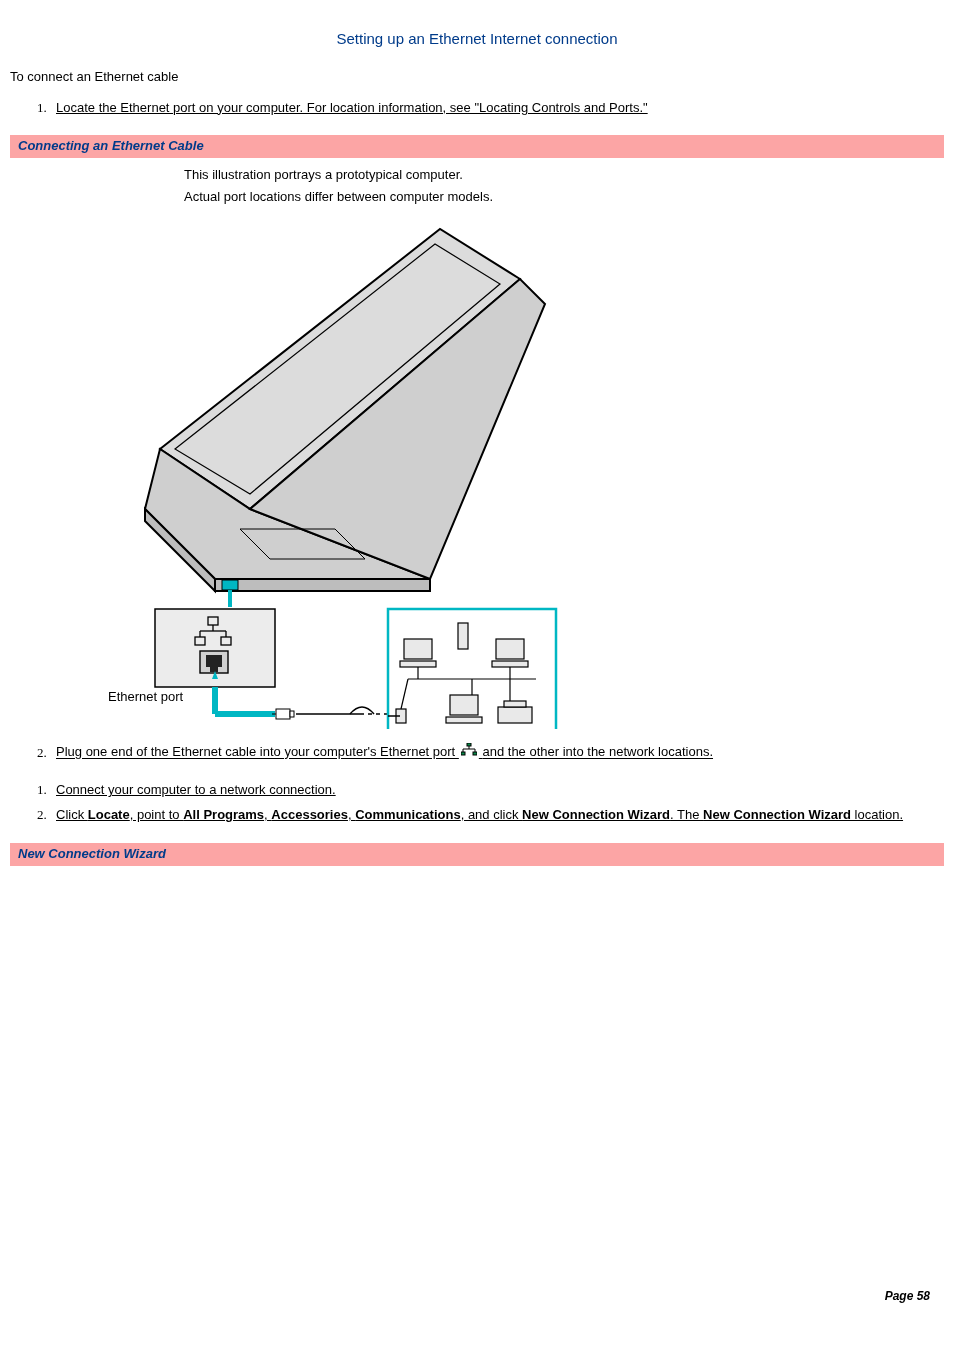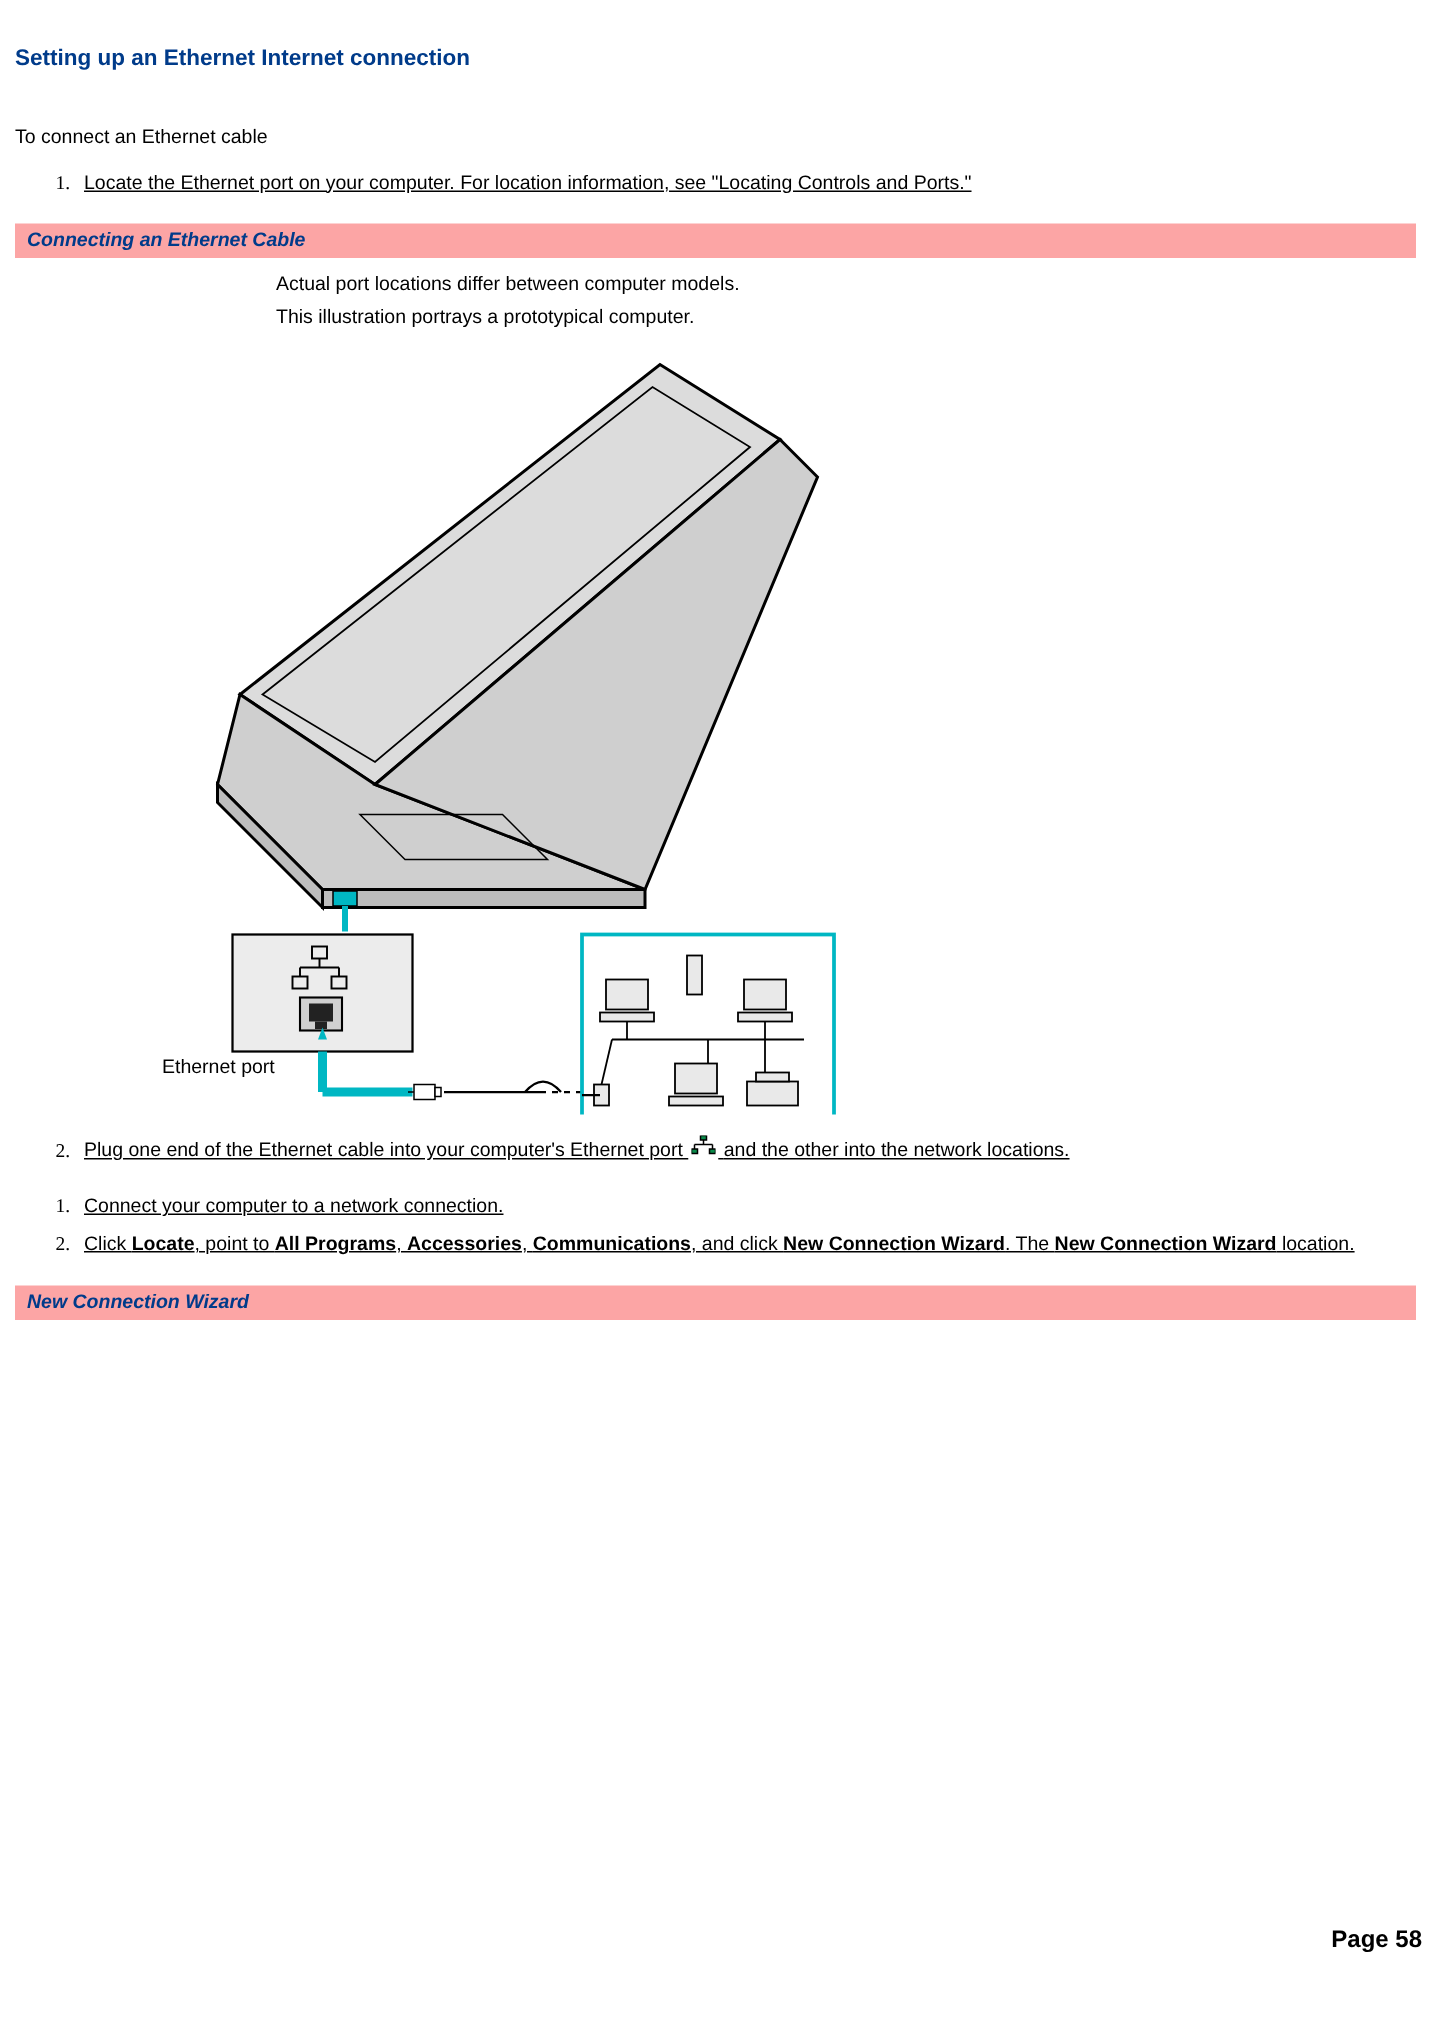--- a/index.html
+++ b/index.html
@@ -15,22 +15,23 @@
     width: 954px;
     min-height: 1351px;
     margin: 0;
     padding: 28px 10px 10px 10px;
     box-sizing: border-box;
     position: relative;
   }
   h2.section-title {
     color: #003b8a;
     font-size: 15px;
-    font-weight: bold;
-    margin: 0 0 32px 0;
+    font-weight: normal;
+    margin: 0 0 18px 0;
+    text-align: center;
   }
   p { margin: 0 0 18px 0; }
   .subhead {
     font-weight: normal;
     font-size: 13px;
     margin: 18px 0 12px 0;
   }
   ol {
     margin: 0 0 18px 0;
     padding-left: 40px;
@@ -68,46 +69,47 @@
   svg.illustration {
     display: block;
   }
   .ethernet-inline-icon {
     display: inline-block;
     vertical-align: middle;
     margin: 0 2px;
   }
   .page-footer {
     position: absolute;
-    right: 6px;
+    right: 24px;
     bottom: 46px;
     font-weight: bold;
-    font-size: 16px;
+    font-size: 12px;
+    font-style: italic;
   }
   b { font-weight: bold; }
 </style>
 </head>
 <body>
 
 <div class="page">
 
   <h2 class="section-title">Setting up an Ethernet Internet connection</h2>
 
 
   <div class="subhead">To connect an Ethernet cable</div>
 
   <ol>
     <li>Locate the Ethernet port on your computer. For location information, see "Locating Controls and Ports."</li>
   </ol>
 
   <div class="banner">Connecting an Ethernet Cable</div>
 
   <div class="figure-wrap">
+    <div class="caption">This illustration portrays a prototypical computer.</div>
     <div class="caption">Actual port locations differ between computer models.</div>
-    <div class="caption">This illustration portrays a prototypical computer.</div>
 
     <svg class="illustration" width="460" height="520" viewBox="0 0 460 520">
 
       <polygon points="60,240 340,20 420,70 150,300" fill="#dcdcdc" stroke="#000" stroke-width="2"></polygon>
       <polygon points="75,240 335,35 400,75 150,285" fill="none" stroke="#000" stroke-width="1.2"></polygon>
 
       <polygon points="60,240 150,300 330,370 115,370 45,300" fill="#cfcfcf" stroke="#000" stroke-width="2"></polygon>
       <polygon points="150,300 420,70 445,95 330,370" fill="#cfcfcf" stroke="#000" stroke-width="2"></polygon>
 
       <polygon points="140,320 235,320 265,350 170,350" fill="none" stroke="#000" stroke-width="1"></polygon>

